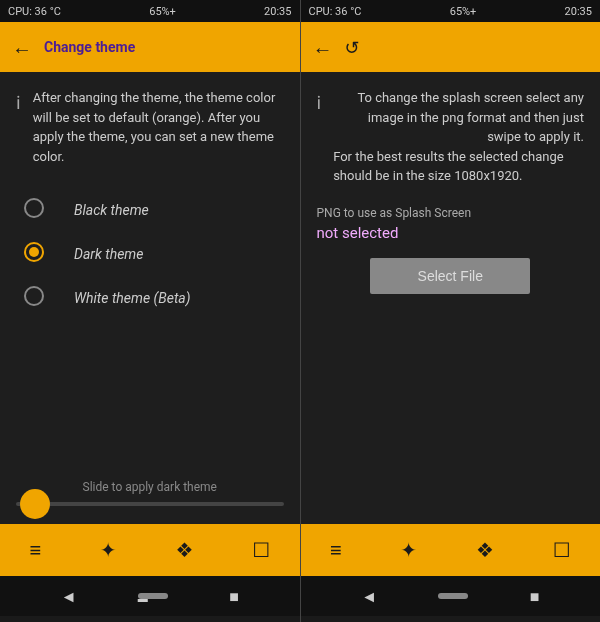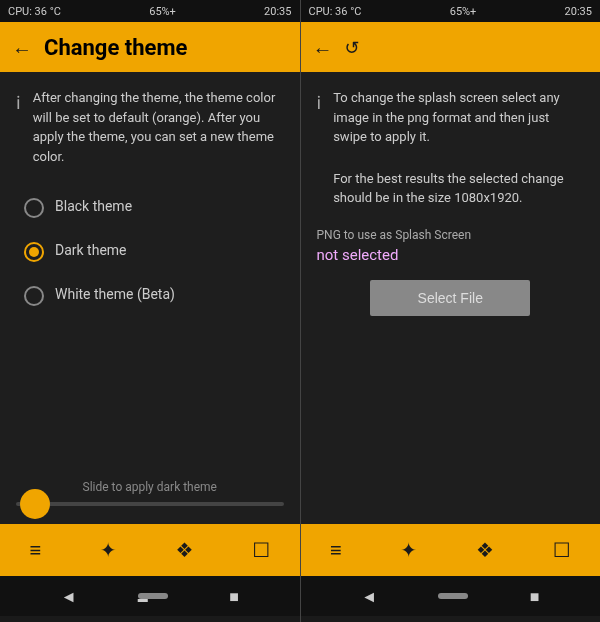--- a/index.html
+++ b/index.html
@@ -35,23 +35,23 @@
     .top-bar {
       display: flex;
       align-items: center;
       background: #f0a500;
       height: 50px;
       padding: 0 12px;
       gap: 12px;
     }
 
     .top-bar-title {
-      font-size: 22px;
+      font-size: 14px;
       font-weight: bold;
-      color: #000000;
+      color: #4c1d95;
       flex: 1;
     }
 
     .back-arrow {
       color: #1a1a1a;
       font-size: 20px;
       cursor: pointer;
     }
 
     .top-bar-icon {
@@ -85,24 +85,25 @@
       font-size: 13px;
       line-height: 1.5;
     }
 
     .radio-group {
       margin-top: 10px;
     }
 
     .radio-item {
       display: flex;
-      align-items: flex-start;
-      gap: 11px;
+      align-items: flex-end;
+      gap: 30px;
       padding: 12px 8px;
       cursor: pointer;
+      font-style: italic;
     }
 
     .radio-circle {
       width: 20px;
       height: 20px;
       border-radius: 50%;
       border: 2px solid #888;
       flex-shrink: 0;
       display: flex;
       align-items: center;
@@ -305,21 +306,21 @@
 
   <div class="top-bar">
     <span class="back-arrow">←</span>
     <span class="top-bar-icon">↺</span>
   </div>
 
   <div class="content" style="padding:16px;">
     <div class="info-box" style="margin-bottom:12px;">
       <span class="info-icon">ℹ</span>
       <div>
-        <p class="info-text" style="margin-bottom:22px;">To change the splash screen select any image in the png format and then just swipe to apply it.</p>
+        <p class="info-text" style="margin-bottom:0;text-align:right;">To change the splash screen select any image in the png format and then just swipe to apply it.</p>
         <p class="info-text">For the best results the selected change should be in the size 1080x1920.</p>
       </div>
     </div>
 
     <div style="margin-top:16px;">
       <p class="file-label">PNG to use as Splash Screen</p>
       <p class="not-selected">not selected</p>
       <button class="select-file-btn">Select File</button>
     </div>
   </div>

